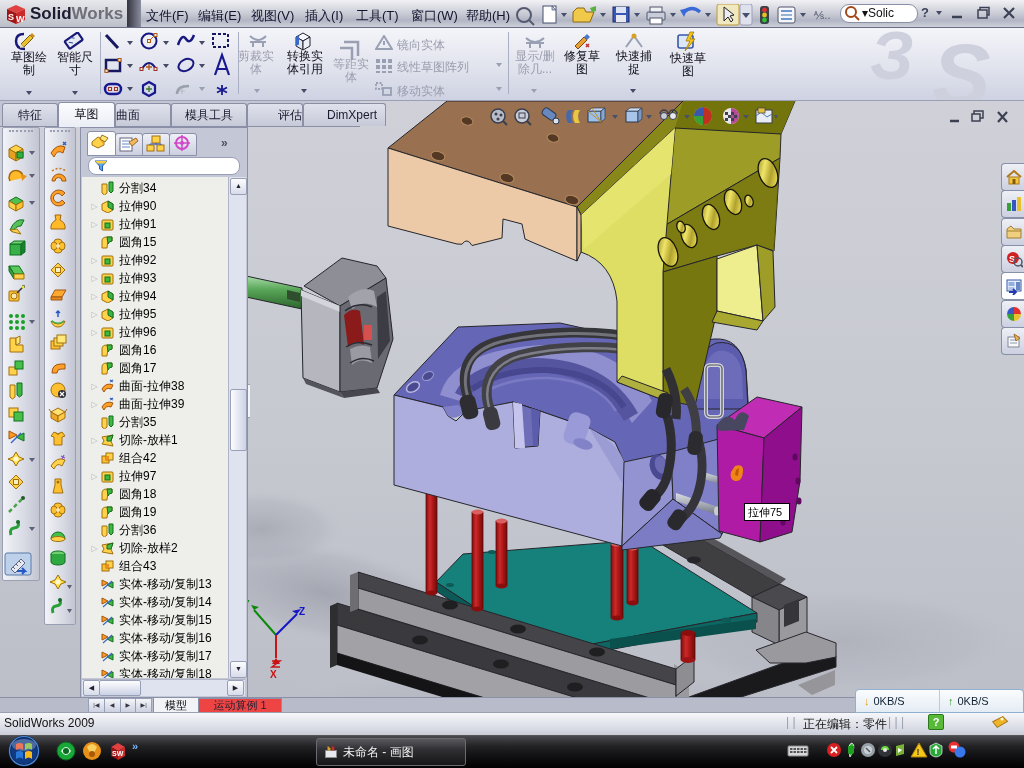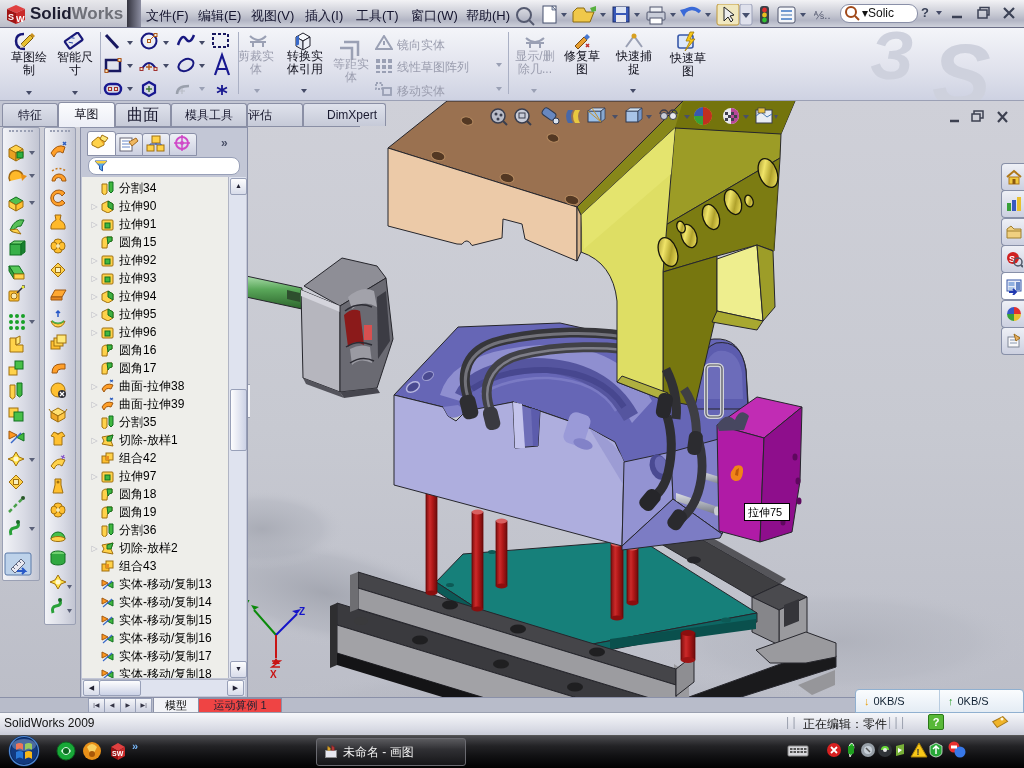--- a/index.html
+++ b/index.html
@@ -601,23 +601,23 @@
           <line x1="5" y1="8" x2="12" y2="8" stroke="#8898b0"></line>
           <line x1="5" y1="11" x2="12" y2="11" stroke="#8898b0"></line>
           <path d="M9 2 l6 4 l-4 3 Z" fill="#e8b060" stroke="#a07020"></path>
         </svg>
       </div>
 </div>
 
 <div class="abs" style="left:0;top:101px;width:360px;height:25px;background:#c2c5d2;border-bottom:1px solid #8a8fa5;"></div>
 <div class="abs" style="left:2px;top:103px;width:54px;height:22px;background:linear-gradient(#dfe2ec,#c6cad8);border:1px solid #8a8fa5;border-bottom:none;border-radius:3px 3px 0 0;font-size:12px;color:#1a1a30;text-align:center;line-height:22px;">特征</div>
 <div class="abs" style="left:58px;top:102px;width:55px;height:24px;background:linear-gradient(#fbfcfe,#eceef6);border:1px solid #8a8fa5;border-bottom:none;border-radius:3px 3px 0 0;font-size:12px;color:#10101c;text-align:center;line-height:23px;">草图</div>
-<div class="abs" style="left:115px;top:103px;width:54px;height:22px;background:linear-gradient(#dfe2ec,#c6cad8);border:1px solid #8a8fa5;border-bottom:none;border-radius:3px 3px 0 0;font-size:16px;color:#1a1a30;text-align:center;line-height:22px;">曲面</div>
+<div class="abs" style="left:115px;top:103px;width:54px;height:22px;background:linear-gradient(#dfe2ec,#c6cad8);border:1px solid #8a8fa5;border-bottom:none;border-radius:3px 3px 0 0;font-size:12px;color:#1a1a30;text-align:left;line-height:22px;">曲面</div>
 <div class="abs" style="left:171px;top:103px;width:74px;height:22px;background:linear-gradient(#dfe2ec,#c6cad8);border:1px solid #8a8fa5;border-bottom:none;border-radius:3px 3px 0 0;font-size:12px;color:#1a1a30;text-align:center;line-height:22px;">模具工具</div>
-<div class="abs" style="left:247px;top:103px;width:54px;height:22px;background:linear-gradient(#dfe2ec,#c6cad8);border:1px solid #8a8fa5;border-bottom:none;border-radius:3px 3px 0 0;font-size:12px;color:#1a1a30;text-align:left;line-height:22px;">评估</div>
+<div class="abs" style="left:247px;top:103px;width:54px;height:22px;background:linear-gradient(#dfe2ec,#c6cad8);border:1px solid #8a8fa5;border-bottom:none;border-radius:3px 3px 0 0;font-size:12px;color:#1a1a30;text-align:right;line-height:22px;">评估</div>
 <div class="abs" style="left:303px;top:103px;width:66px;height:22px;background:linear-gradient(#dfe2ec,#c6cad8);border:1px solid #8a8fa5;border-bottom:none;border-radius:3px 3px 0 0;font-size:12px;color:#1a1a30;text-align:center;line-height:22px;padding-left:15px;">DimXpert</div>
 
 <div class="abs" style="left:2px;top:127px;width:36px;height:452px;background:linear-gradient(90deg,#f2f3f7,#d8dae4 60%,#c2c5d2);border:1px solid #9aa0b4;border-radius:2px;">
 <div style="height:5px;margin:2px 6px;border-top:2px dotted #9aa0b4;"></div>
 <svg width="34" height="440" viewBox="0 0 34 440">
 <g transform="translate(4,4)">
  <use href="#i-ext" y="0"></use>
           <use href="#i-rev" y="23"></use>
           <use href="#i-grn1" y="50"></use>
           <use href="#i-wing" y="73"></use>

